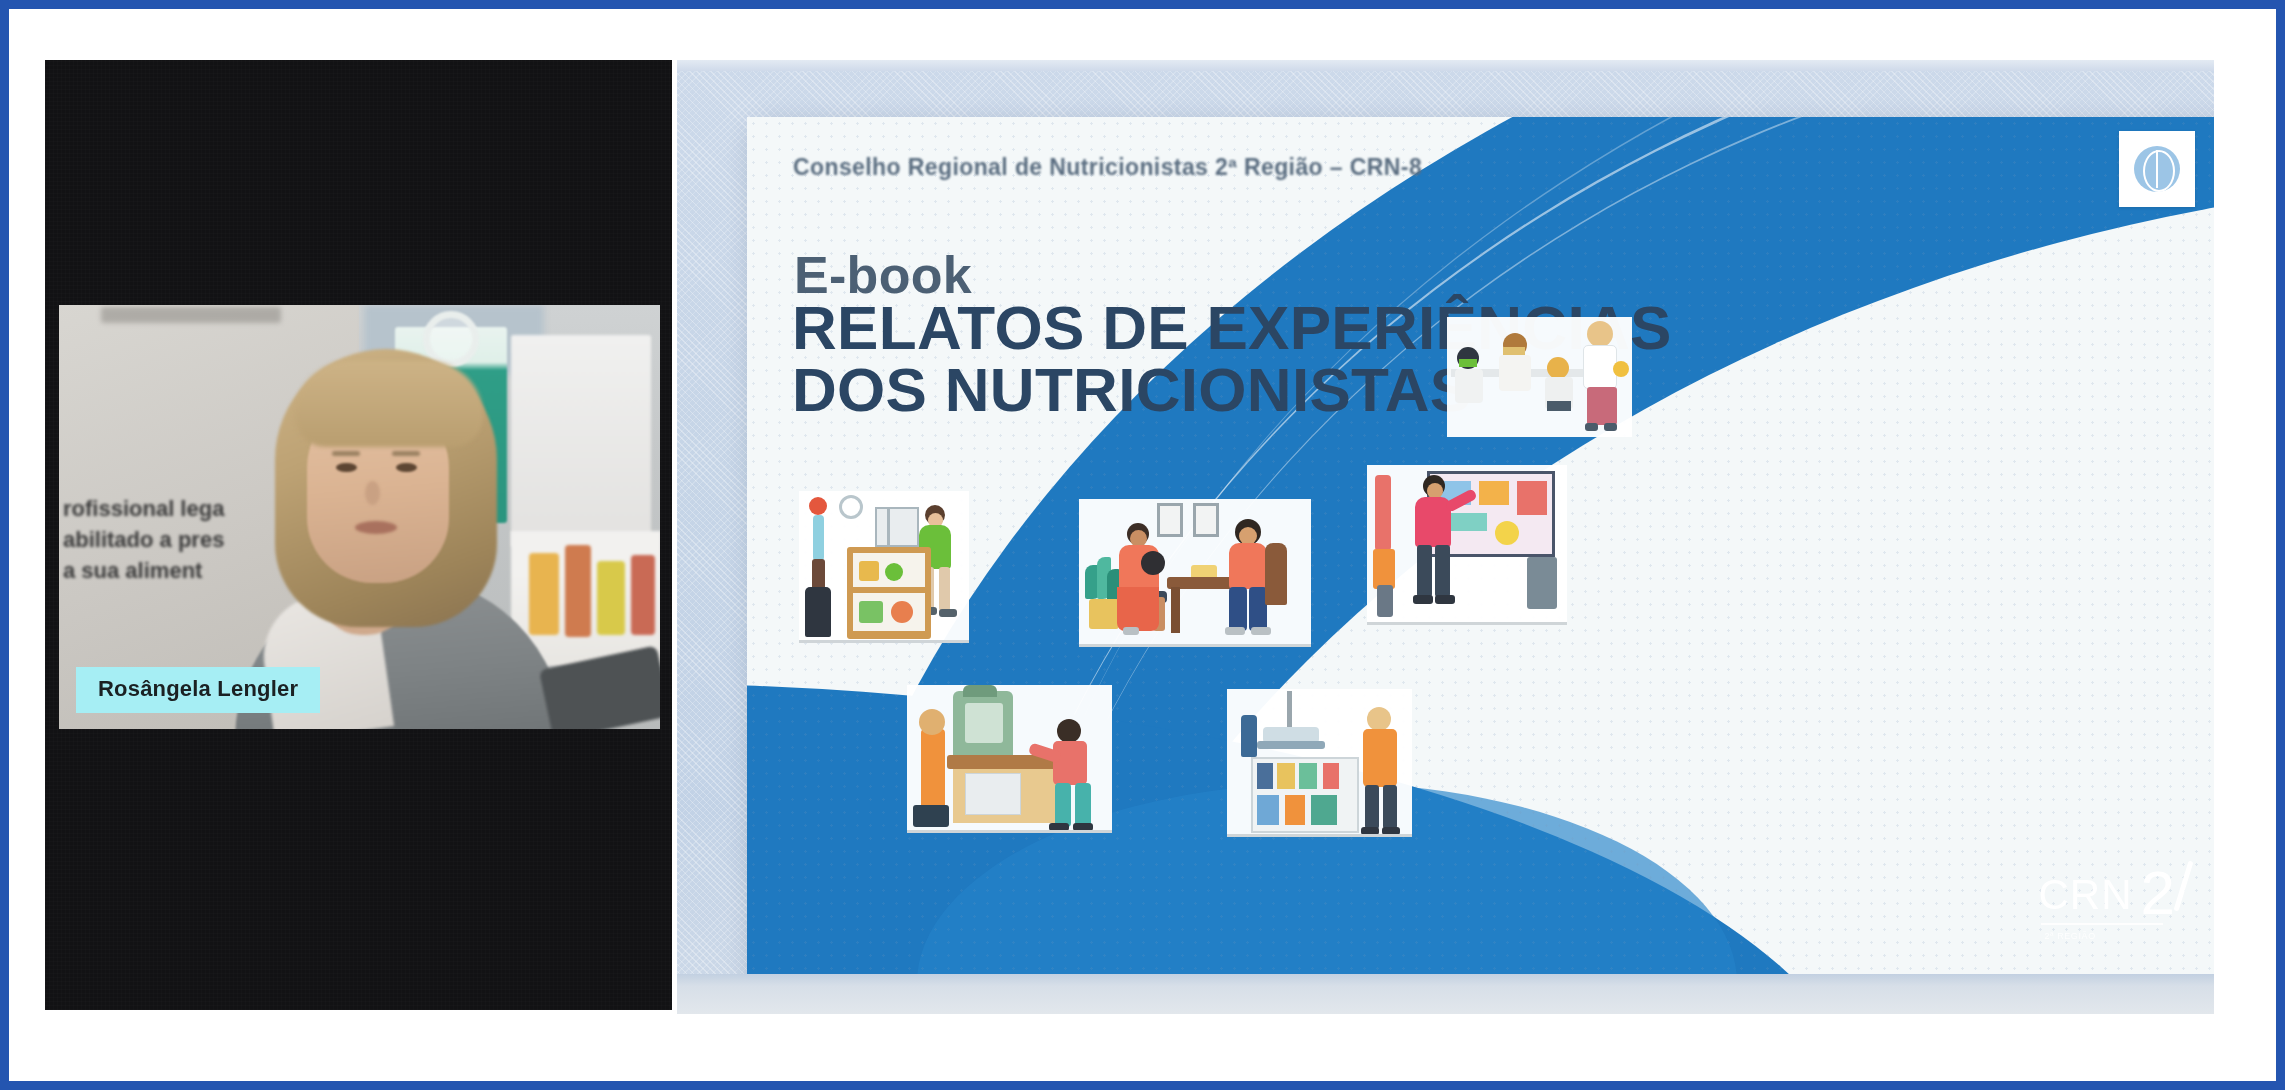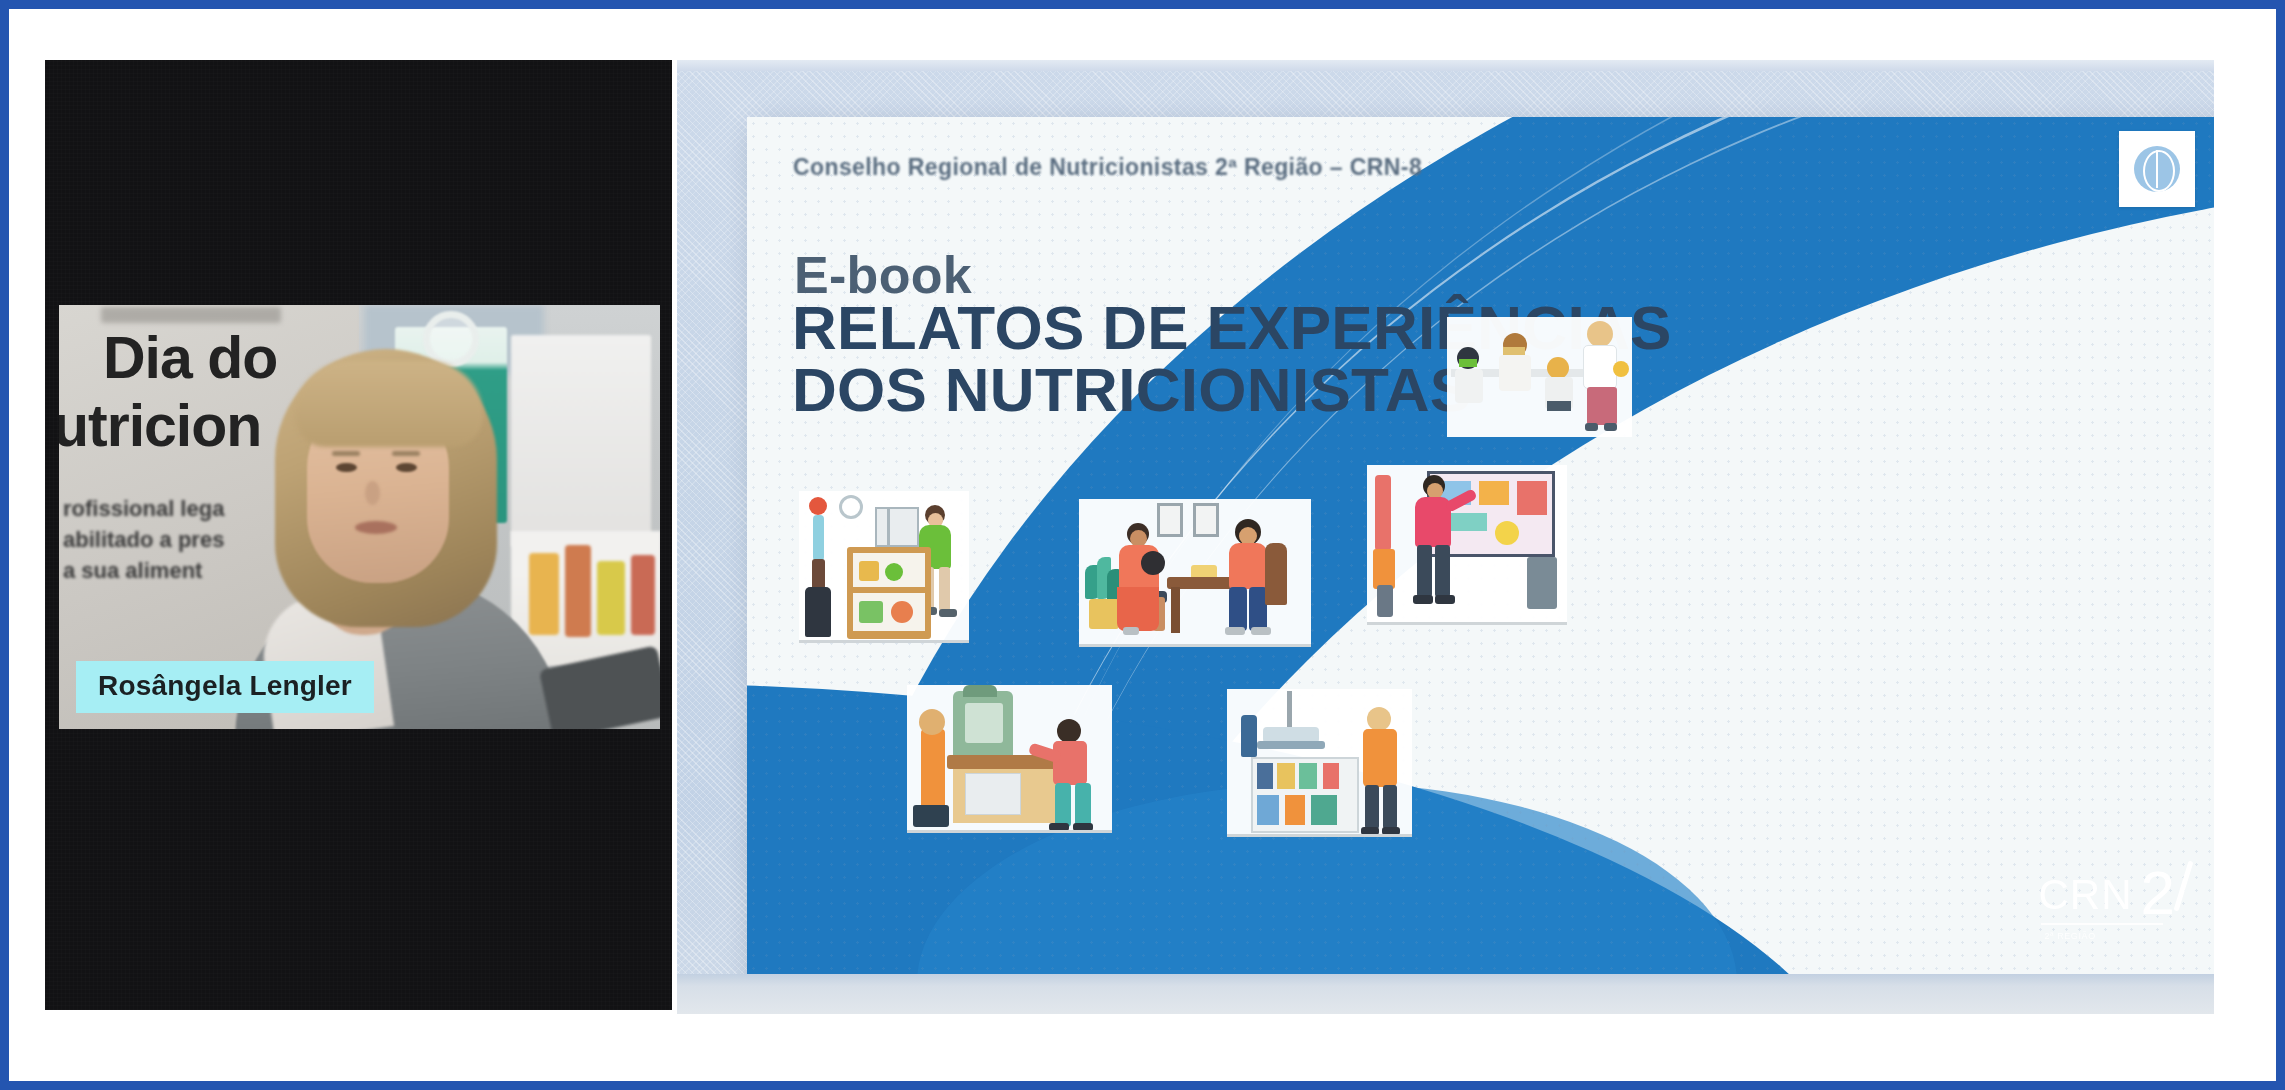--- a/index.html
+++ b/index.html
@@ -160,21 +160,21 @@
     position:absolute; left:486px; top:352px; width:120px; height:72px;
     background:#4e5254; border-radius:8px; transform:rotate(-12deg);
     filter:blur(1.6px);
   }
 
   
   #name-badge{
     position:absolute; left:17px; bottom:16px;
     background:#a6eef4;
     padding:9px 22px 11px 22px;
-    font-size:28px; font-weight:700; color:#1b2123;
+    font-size:22px; font-weight:700; color:#1b2123;
     letter-spacing:.2px;
     filter:blur(.5px);
     z-index:9;
   }
 
   
   #screen-share {
     position: absolute;
     left: 668px; top: 51px;
     width: 1537px; height: 954px;
@@ -365,22 +365,20 @@
 
 <div id="page-frame">
   <div id="meeting-canvas">
 
     <div id="speaker-tile">
 
       <div id="webcam-frame">
 
         <div class="poster">
           <div class="poster-topline"></div>
-          <div class="poster-h1">Dia do</div>
-          <div class="poster-h2">utricion</div>
           <div class="poster-sub" style="white-space:pre-line">rofissional lega
 abilitado a pres
 a sua aliment</div>
         </div>
 
         <div class="wall-right"></div>
         <div class="wall-blue-band"></div>
         <div class="poster-green"></div>
         <div class="poster-green-circle"></div>
         <div class="poster-white"></div>

